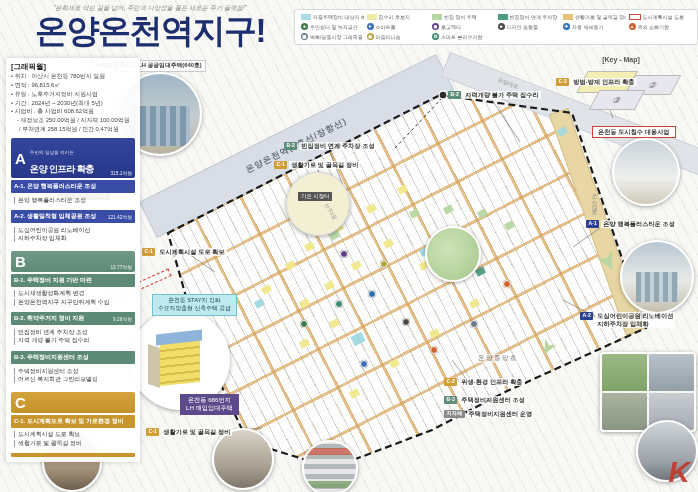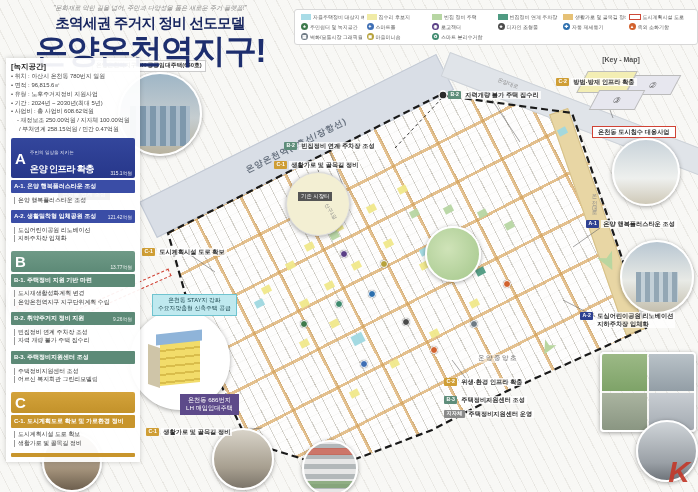--- a/index.html
+++ b/index.html
@@ -199,21 +199,20 @@
     <div style="position:absolute;left:0;top:6px;width:100%;height:7px;background:#c75a4a;opacity:.8;"></div>
     <div style="position:absolute;left:0;bottom:6px;width:100%;height:7px;background:#7ba06b;opacity:.8;"></div>
   </div>
   <div class="photo" style="left:42px;top:432px;width:56px;height:56px;background:linear-gradient(180deg,#c9bda9,#a08f78 65%,#6d5f4e);"></div>
   <div class="photo" style="left:8px;top:268px;width:64px;height:64px;background:linear-gradient(160deg,#d8d8d4,#b5b5b0);">
     <div style="position:absolute;left:6px;top:28px;width:52px;height:5px;border:1px dashed #d04234;transform:rotate(-18deg);"></div>
   </div>
 
   <div class="hdr">
     <div class="quote">"문화재로 막힌 길을 넘어, 주민과 다양성을 품은 새로운 주거 플랫폼!"</div>
-    <div class="sub-t">초역세권 주거지 정비 선도모델</div>
     <div class="big-t">온양온천역지구!</div>
   </div>
 
   <div class="legend">
     <div class="litem">
         <span class="chip" style="background:#a9dce7"></span>
         <span>자율주택정비 대상지 예정 주택</span>
       </div>
     <div class="litem">
         <span class="chip" style="background:#f0eba6"></span>
@@ -282,21 +281,21 @@
       <div class="kz" style="left:74px;top:12px;width:44px;height:18px;background:#e7e7ef;">
           <span>②</span>
         </div>
       <div class="kz" style="left:38px;top:27px;width:44px;height:18px;background:#e7e7ef;">
           <span>③</span>
         </div>
     </div>
   </div>
 
   <div class="side">
-    <div class="ov-title">[녹지공간]</div>
+    <div class="ov-title">[그래픽월]</div>
     <div class="ov-line">• 위치 : 아산시 온천동 780번지 일원</div>
     <div class="ov-line">• 면적 : 96,815.6㎡</div>
     <div class="ov-line">• 유형 : 노후주거지정비 지원사업</div>
     <div class="ov-line">• 기간 : 2024년 ~ 2030년(최대 5년)</div>
     <div class="ov-line">• 사업비 : 총 사업비 608.62억원</div>
     <div class="ov-line" style="padding-left:6px">- 재정보조 250.00억원 / 지자체 100.00억원</div>
     <div class="ov-line" style="padding-left:8px">/ 부처연계 258.15억원 / 민간 0.47억원</div>
 
     <div class="sec sec-a">
       <span class="letter">A</span>

